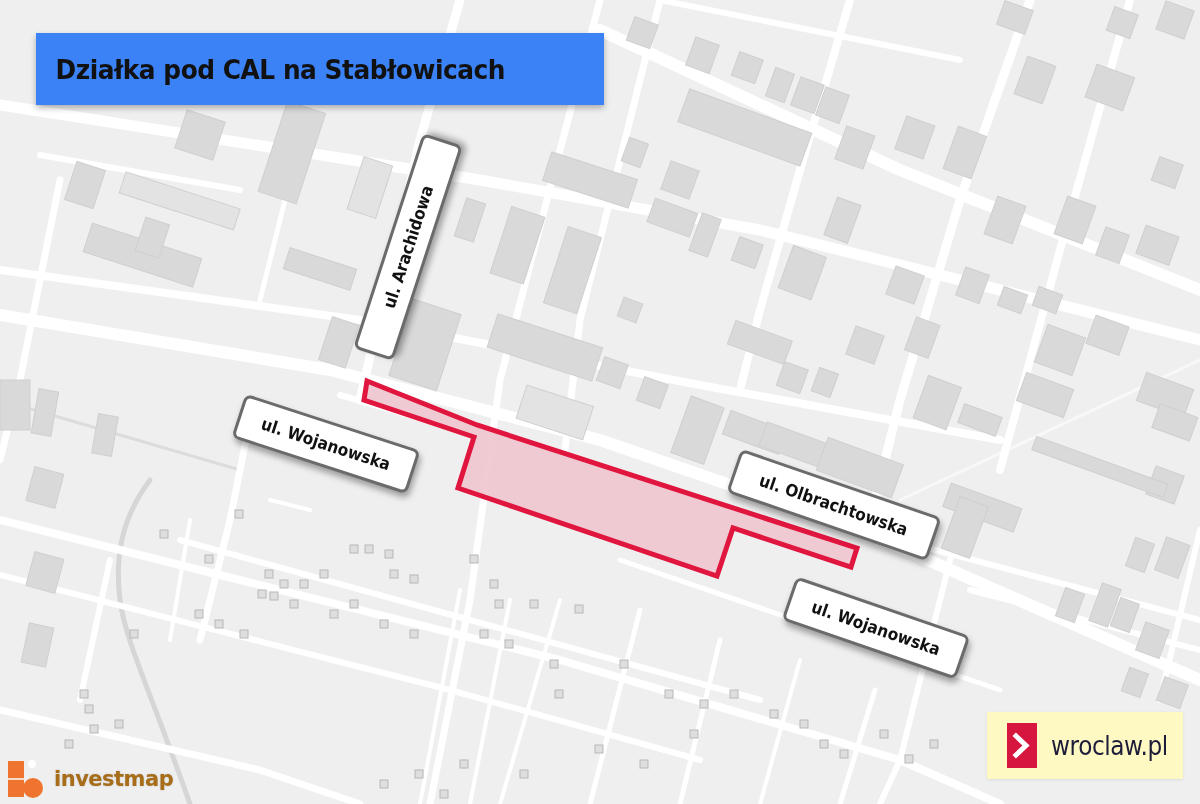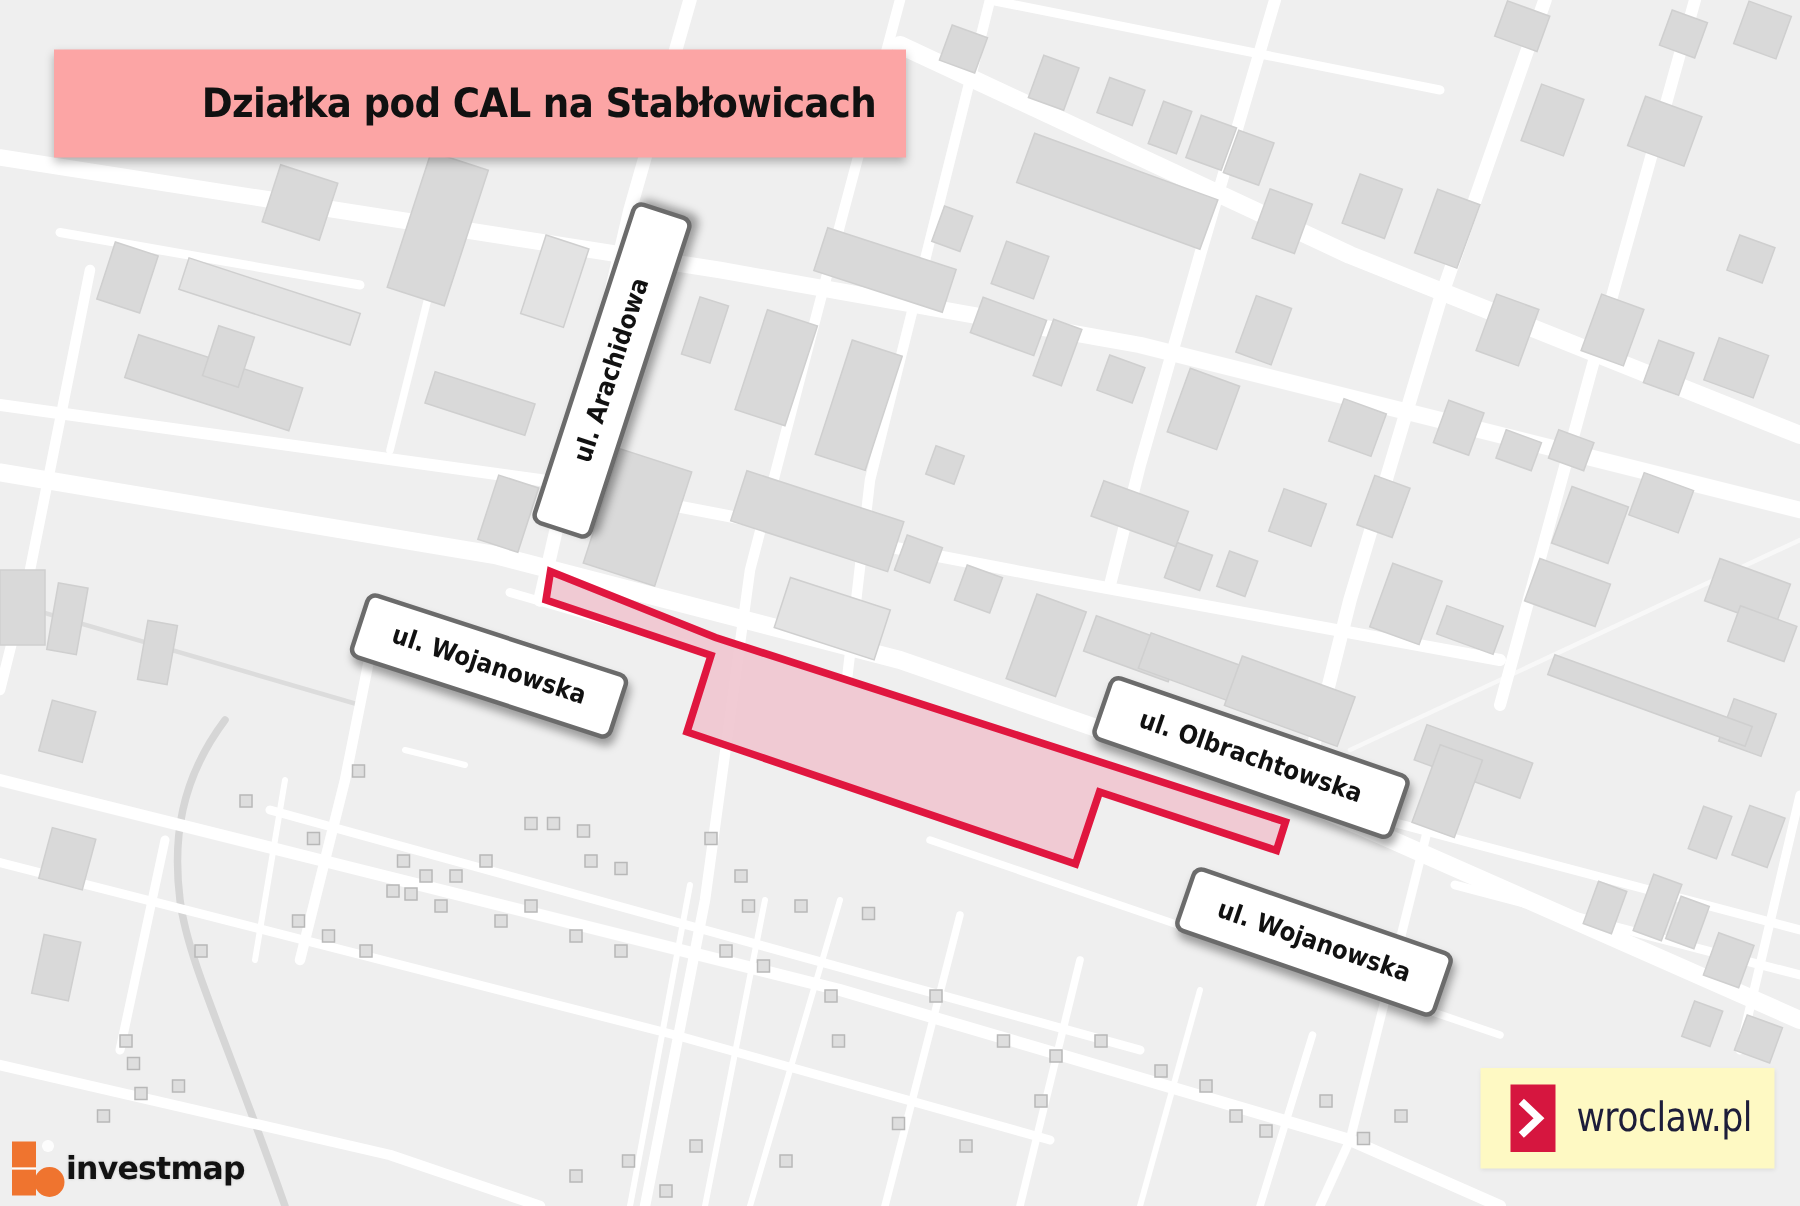--- a/index.html
+++ b/index.html
@@ -4,23 +4,23 @@
   <style>
     html, body { margin: 0; padding: 0; }
     body {
       width: 1200px; height: 804px; overflow: hidden; position: relative;
       background: #efefef;
       font-family: "Liberation Sans", sans-serif;
     }
     #map { position: absolute; left: 0; top: 0; width: 1200px; height: 804px; }
     .title-box {
       position: absolute; left: 36px; top: 33px; width: 568px; height: 72px;
-      background: #fca5a5;
+      background: #3b82f6;
       box-shadow: 0 3px 6px rgba(0,0,0,0.28);
-      display: flex; align-items: center; justify-content: flex-end;
+      display: flex; align-items: center; justify-content: flex-start;
     }
     .title-text {
       font-family: "DejaVu Sans", sans-serif; font-weight: bold;
       font-size: 27px; color: #111111; letter-spacing: -0.5px;
       transform: scaleX(0.92);
       white-space: nowrap;
     }
     .street-label {
       position: absolute;
       background: #ffffff;
@@ -51,22 +51,23 @@
       font-size: 27px; color: #1d1d3a; letter-spacing: -0.5px;
       transform: scaleX(0.86); transform-origin: left center;
       white-space: nowrap;
     }
     .watermark {
       position: absolute; left: 8px; top: 757px; height: 44px;
       display: flex; align-items: center; opacity: 0.92;
     }
     .wm-icon { position: relative; width: 36px; height: 40px; }
     .wm-text {
+      margin-left: 10px;
       font-family: "DejaVu Sans", sans-serif; font-weight: bold;
-      font-size: 21px; color: #000000;
+      font-size: 21px; color: #a16207;
       text-shadow: 0 0 2px rgba(160,160,160,0.6);
       letter-spacing: -0.5px;
     }
   </style>
 </head>
 <body>
 
 <svg id="map" width="1200" height="804" viewBox="0 0 1200 804" xmlns="http://www.w3.org/2000/svg">
   <rect x="0" y="0" width="1200" height="804" fill="#efefef"></rect>
 

